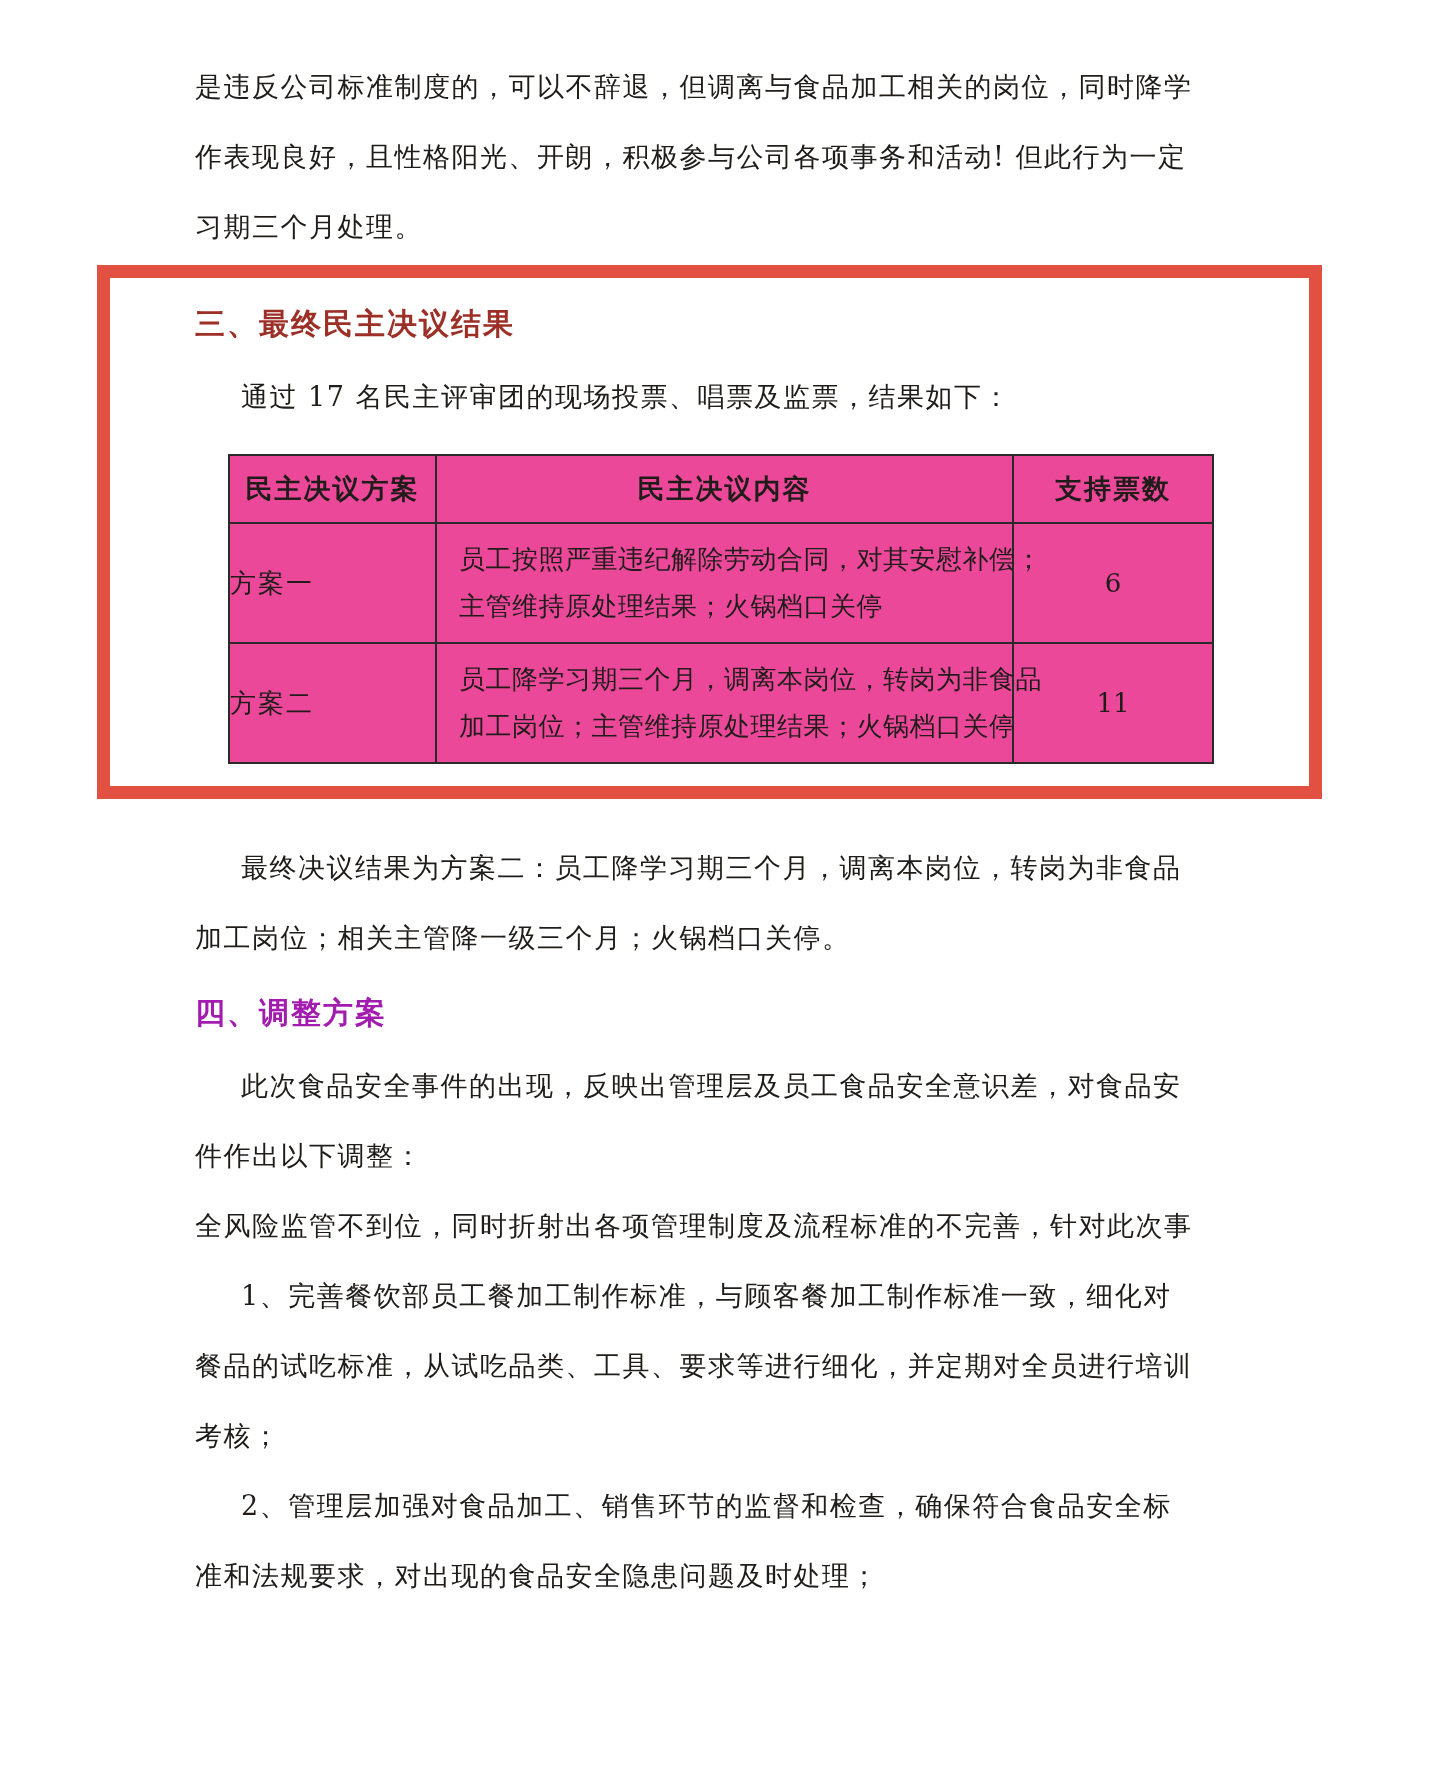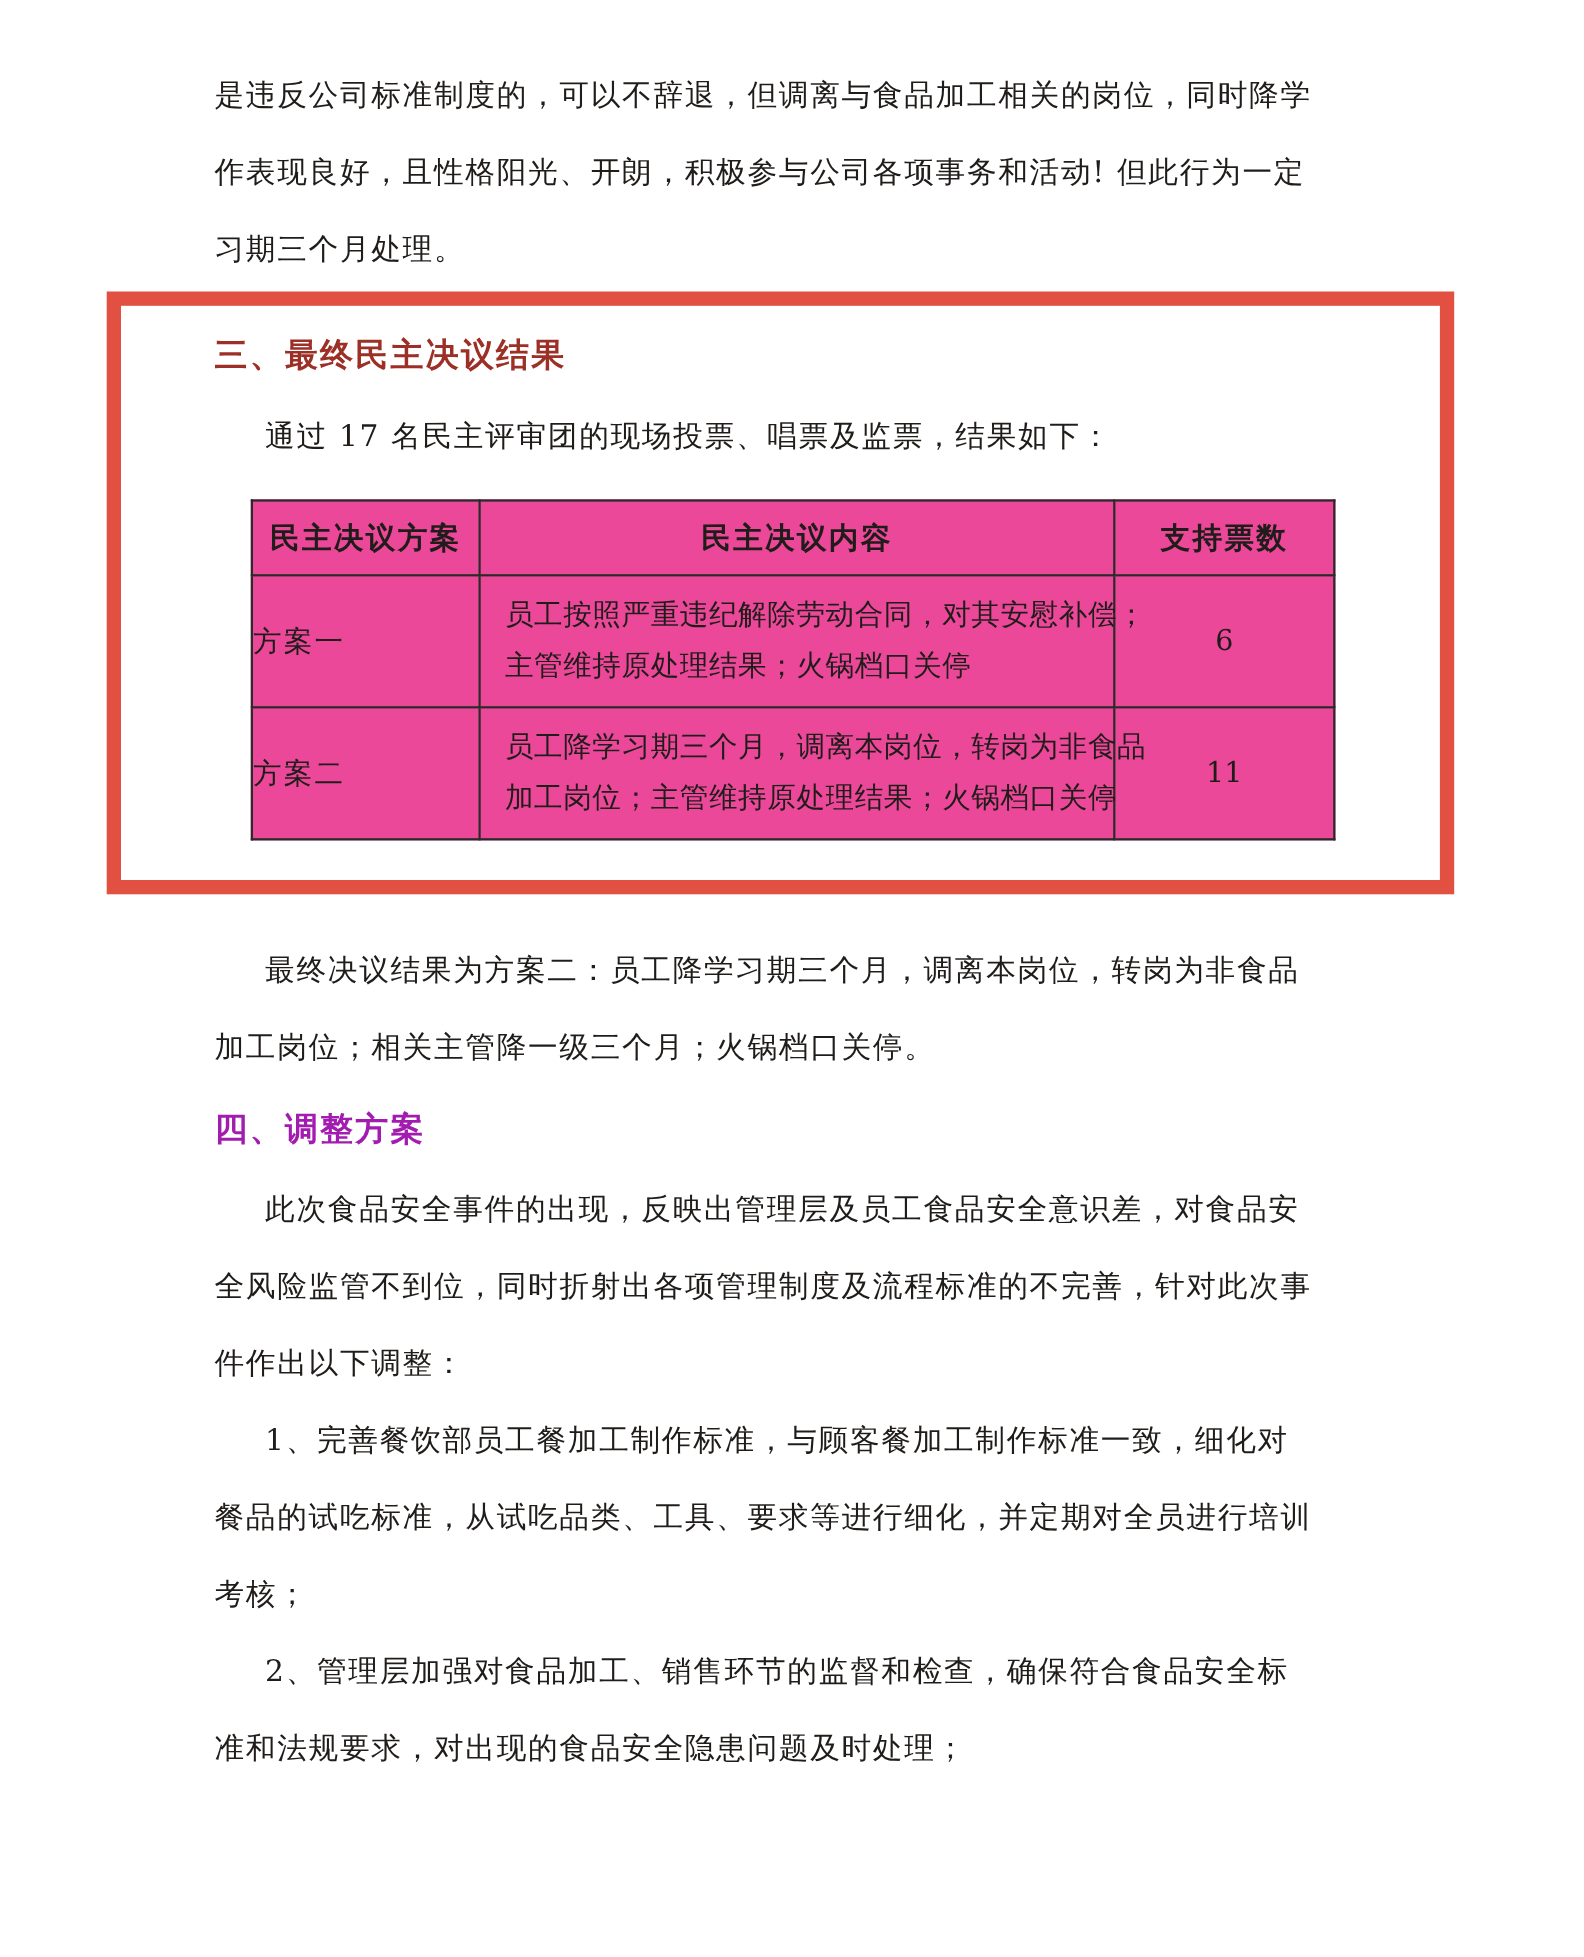--- a/index.html
+++ b/index.html
@@ -18,21 +18,21 @@
   .line { white-space: nowrap; }
   .line.indent { padding-left: 46px; }
 
   .intro-para { padding-top: 52px; }
 
   .highlight-box {
     margin-top: 3px;
     margin-left: 97px;
     width: 1225px;
     border: 13px solid #e25041;
-    padding-bottom: 36px;
+    padding-bottom: 22px;
     background: #ffffff;
   }
   .sec-heading {
     font-size: 30px;
     font-weight: bold;
     color: #9c2f26;
     letter-spacing: 2px;
     line-height: 36px;
   }
   .heading-in-box { margin-top: 28px; margin-left: 85px; }
@@ -123,22 +123,22 @@
 
   <div class="para body-text result-para">
     <div class="line indent">最终决议结果为方案二：员工降学习期三个月，调离本岗位，转岗为非食品</div>
     <div class="line">加工岗位；相关主管降一级三个月；火锅档口关停。</div>
   </div>
 
   <div class="sec-heading heading-4" style="color: #a21caf;">四、调整方案</div>
 
   <div class="para body-text sec4-para">
     <div class="line indent">此次食品安全事件的出现，反映出管理层及员工食品安全意识差，对食品安</div>
+    <div class="line">件作出以下调整：</div>
     <div class="line">全风险监管不到位，同时折射出各项管理制度及流程标准的不完善，针对此次事</div>
-    <div class="line">件作出以下调整：</div>
   </div>
 
   <div class="para body-text list-item">
     <div class="line indent">1、完善餐饮部员工餐加工制作标准，与顾客餐加工制作标准一致，细化对</div>
     <div class="line">餐品的试吃标准，从试吃品类、工具、要求等进行细化，并定期对全员进行培训</div>
     <div class="line">考核；</div>
   </div>
 
   <div class="para body-text list-item">
     <div class="line indent">2、管理层加强对食品加工、销售环节的监督和检查，确保符合食品安全标</div>

